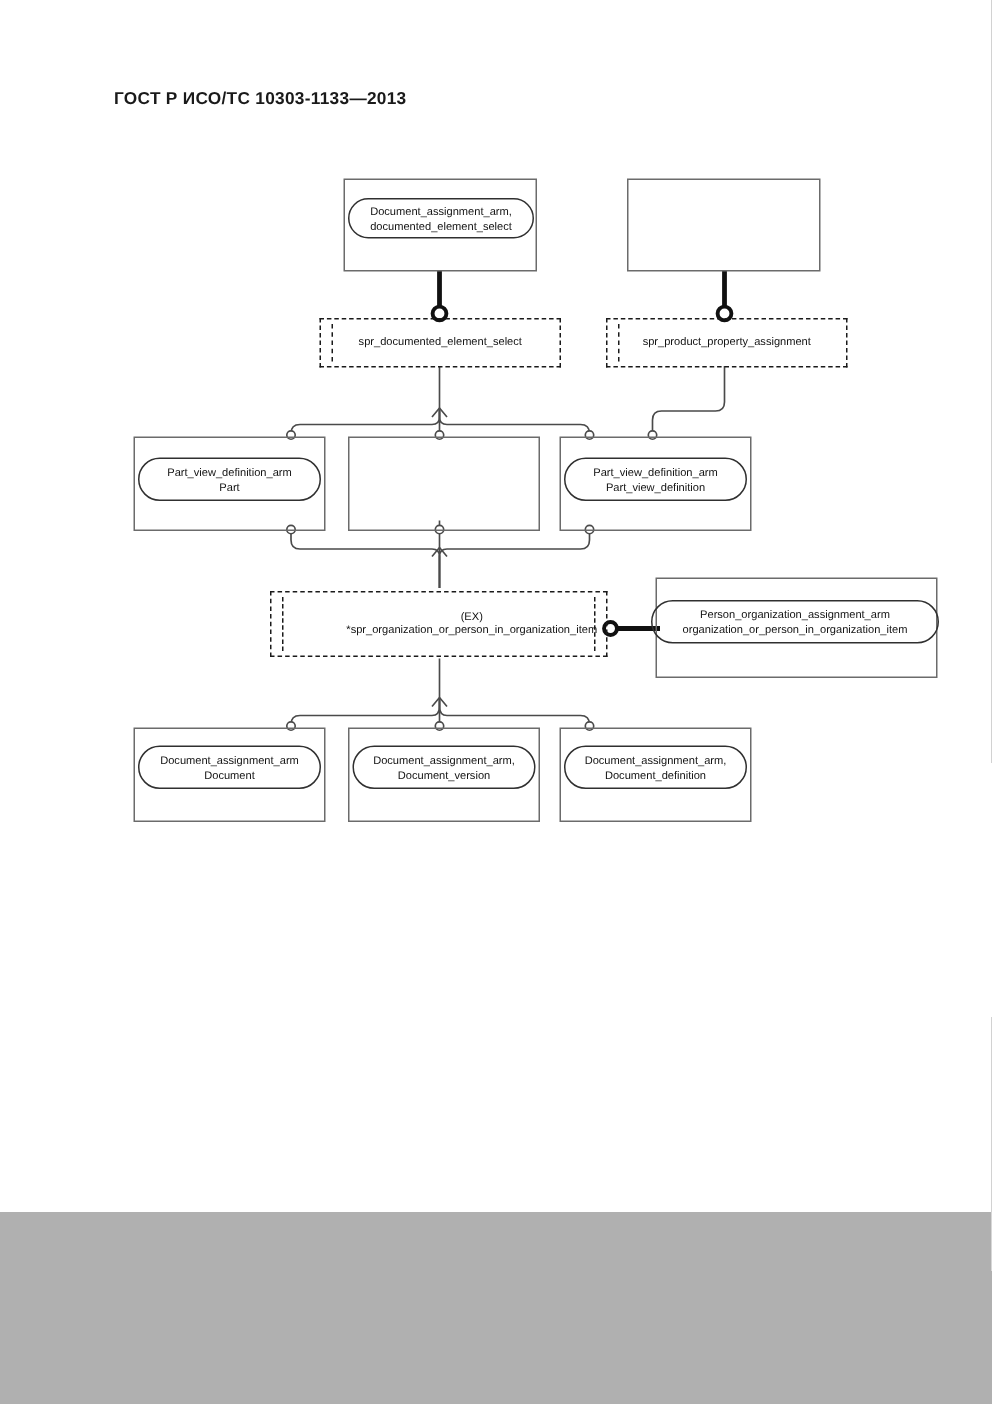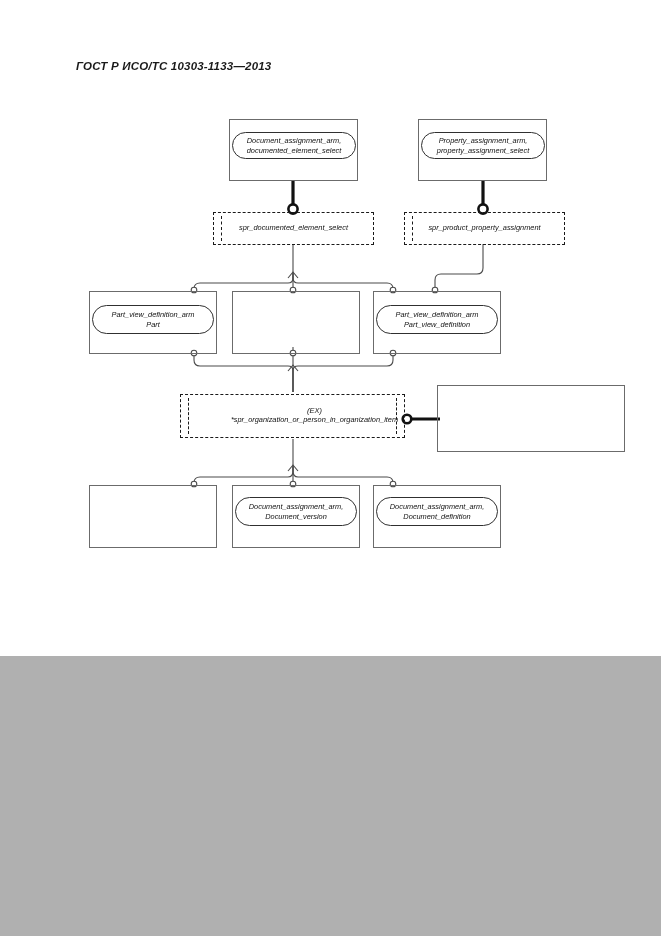--- a/index.html
+++ b/index.html
@@ -6,25 +6,24 @@
     margin: 0;
     padding: 0;
     background: #b0b0b0;
   }
   body {
     font-family: "Liberation Sans", sans-serif;
   }
   .page {
     position: relative;
     width: 661px;
-    height: 656px;
+    height: 808px;
     background: #ffffff;
     overflow: hidden;
     margin: 0 auto;
-    font-style: italic;
   }
   .doc-header {
     position: absolute;
     left: 76px;
     top: 60px;
     font-size: 11.5px;
     font-weight: bold;
     color: #1a1a1a;
     letter-spacing: 0.2px;
     white-space: nowrap;
@@ -175,24 +174,20 @@
 
     <div class="entity-box" style="left:229px; top:119px; width:129px; height:62px;">
     </div>
     <div class="entity-oval" style="left:232px; top:132px; width:124px; height:27px;">
       <span>Document_assignment_arm,</span>
       <span>documented_element_select</span>
     </div>
 
     <div class="entity-box" style="left:418px; top:119px; width:129px; height:62px;">
     </div>
-    <div class="entity-oval" style="left:421px; top:132px; width:124px; height:27px;">
-      <span>Property_assignment_arm,</span>
-      <span>property_assignment_select</span>
-    </div>
 
     <div class="schema-box" style="left:404px; top:212px; width:161px; height:33px;">
       <span class="schema-inner-tick"></span>
       <span>spr_product_property_assignment</span>
     </div>
 
     <div class="schema-box" style="left:213px; top:212px; width:161px; height:33px;">
       <span class="schema-inner-tick"></span>
       <span>spr_documented_element_select</span>
     </div>
@@ -216,22 +211,30 @@
 
     <div class="schema-box" style="left:180px; top:394px; width:225px; height:44px;padding-left:44px;">
       <span class="schema-inner-tick"></span>
       <span class="schema-inner-tick-right"></span>
       <span class="ex-label">(EX)</span>
       <span>*spr_organization_or_person_in_organization_item</span>
     </div>
 
     <div class="entity-box" style="left:437px; top:385px; width:188px; height:67px;">
     </div>
+    <div class="entity-oval" style="left:434px; top:400px; width:192px; height:29px;">
+      <span>Person_organization_assignment_arm</span>
+      <span>organization_or_person_in_organization_item</span>
+    </div>
 
     <div class="entity-box" style="left:89px; top:485px; width:128px; height:63px;">
+    </div>
+    <div class="entity-oval" style="left:92px; top:497px; width:122px; height:29px;">
+      <span>Document_assignment_arm</span>
+      <span>Document</span>
     </div>
 
     <div class="entity-box" style="left:232px; top:485px; width:128px; height:63px;">
     </div>
     <div class="entity-oval" style="left:235px; top:497px; width:122px; height:29px;">
       <span>Document_assignment_arm,</span>
       <span>Document_version</span>
     </div>
 
     <div class="entity-box" style="left:373px; top:485px; width:128px; height:63px;">

